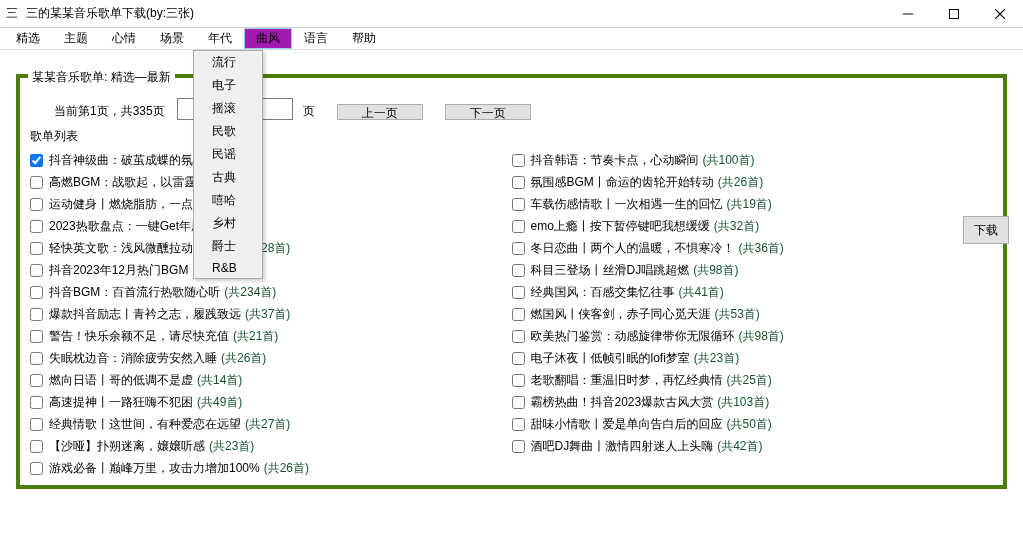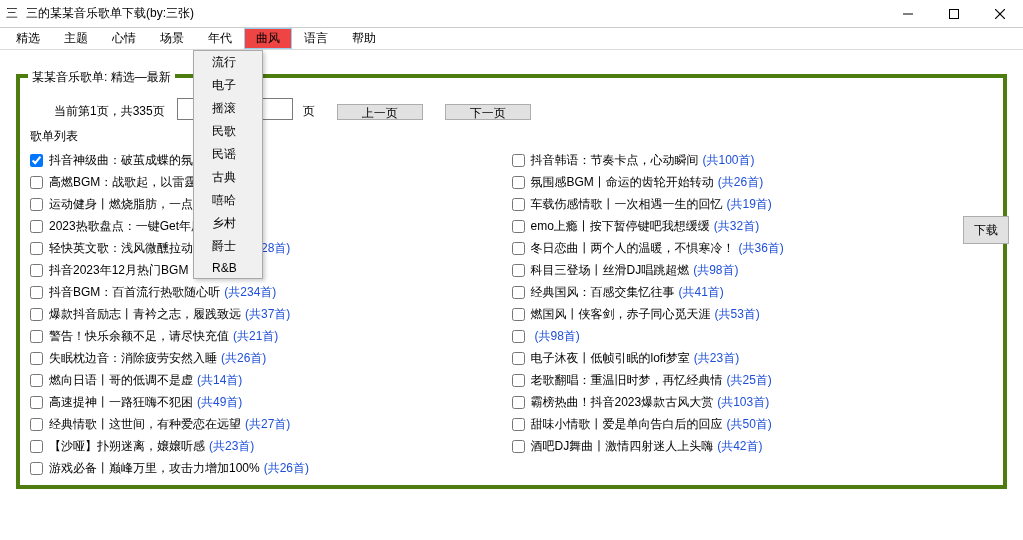--- a/index.html
+++ b/index.html
@@ -47,21 +47,21 @@
   padding: 0 4px;
   font-size: 12px;
   position: relative;
   border-bottom: 1px solid #ddd;
 }
 .menu-item {
   padding: 2px 12px;
   cursor: pointer;
 }
 .menu-item.active {
-  background: #ef4444;
+  background: #a21caf;
   border: 1px solid #99cfef;
   padding: 1px 11px;
 }
 .dropdown {
   position: absolute;
   top: 50px;
   left: 193px;
   width: 70px;
   background: #f0f0f0;
   border: 1px solid #aaa;
@@ -125,21 +125,21 @@
 .row {
   display: flex;
   align-items: center;
   height: 22px;
   font-size: 12px;
 }
 .cb {
   width: 13px; height: 13px;
   margin-right: 6px;
 }
-.count { color: #1d4ed8; margin-left: 4px; }
+.count { color: #14532d; margin-left: 4px; }
 .download-btn {
   position: absolute;
   right: 14px;
   top: 216px;
   min-width: 46px;
   height: 28px;
 }
 </style>
 </head>
 <body>
@@ -303,20 +303,21 @@
             <span>经典国风：百感交集忆往事</span>
             <span class="count"> (共41首)</span>
           </label>
           <label class="row">
             <input type="checkbox" class="cb" style="">
             <span>燃国风丨侠客剑，赤子同心觅天涯</span>
             <span class="count"> (共53首)</span>
           </label>
           <label class="row">
             <input type="checkbox" class="cb" style="">
+            <span>欧美热门鉴赏：动感旋律带你无限循环</span>
             <span class="count"> (共98首)</span>
           </label>
           <label class="row">
             <input type="checkbox" class="cb" style="">
             <span>电子沐夜丨低帧引眠的lofi梦室</span>
             <span class="count"> (共23首)</span>
           </label>
           <label class="row">
             <input type="checkbox" class="cb" style="">
             <span>老歌翻唱：重温旧时梦，再忆经典情</span>

